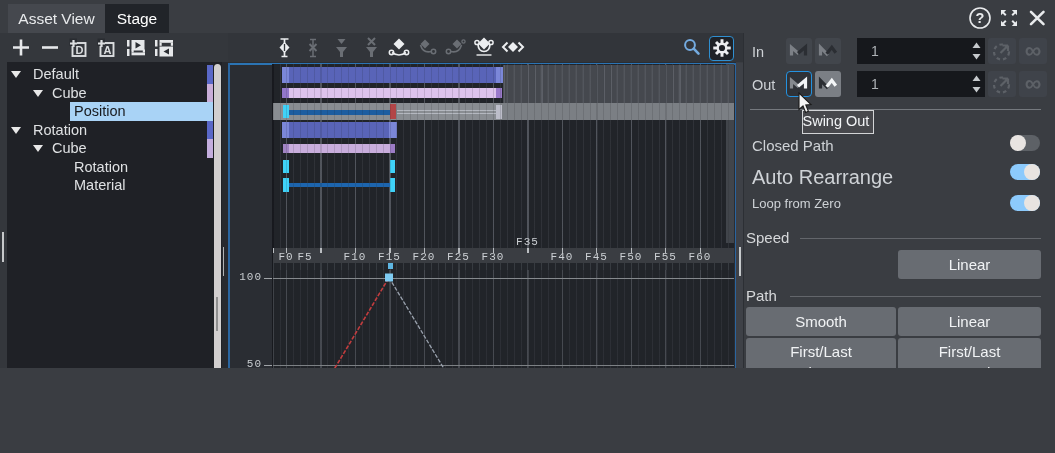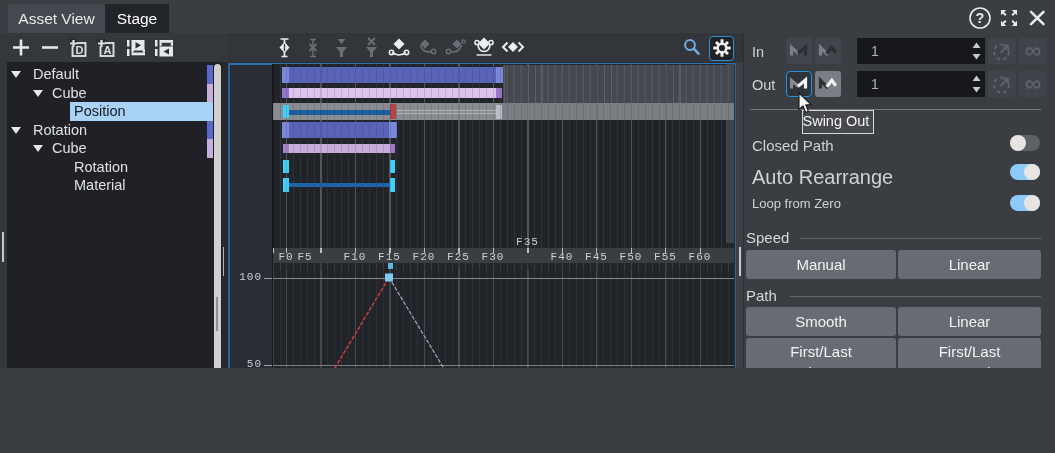--- a/index.html
+++ b/index.html
@@ -362,21 +362,20 @@
 <div class="toggle" style="left:1010px;top:164px;background:#8ccafc">
       <span class="knob" style="left:14px"></span>
     </div>
 <div class="rlabel" style="left:752px;top:196px;font-size:13px">Loop from Zero</div>
 <div class="toggle" style="left:1010px;top:195px;background:#8ccafc">
       <span class="knob" style="left:14px"></span>
     </div>
 
 <div class="sechead" style="left:746px;top:229px">Speed</div>
 <div class="secline" style="left:800px;top:238px;width:241px"></div>
-<div class="btn" style="left:746px;top:250px;width:150px;height:29px">Manual</div>
 <div class="btn" style="left:898px;top:250px;width:143px;height:29px">Linear</div>
 
 <div class="sechead" style="left:746px;top:287px">Path</div>
 <div class="secline" style="left:790px;top:296px;width:251px"></div>
 <div class="btn" style="left:746px;top:307px;width:150px;height:29px">Smooth</div>
 <div class="btn" style="left:898px;top:307px;width:143px;height:29px">Linear</div>
 <div class="btn" style="left:746px;top:338px;width:150px;height:47px;line-height:21px">First/Last<br>Linear</div>
 <div class="btn" style="left:898px;top:338px;width:143px;height:47px;line-height:21px">First/Last<br>Smooth</div>
 
 </div>

